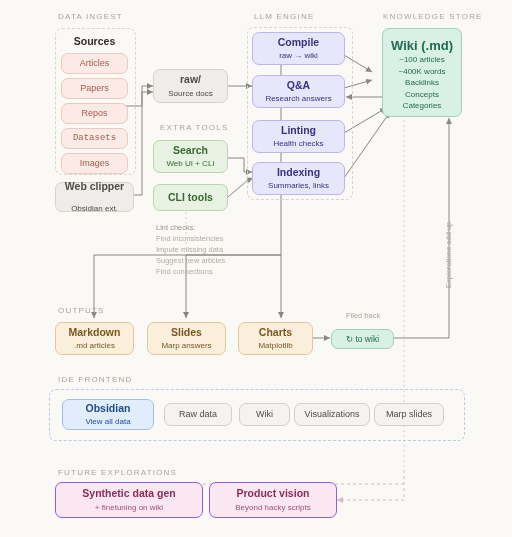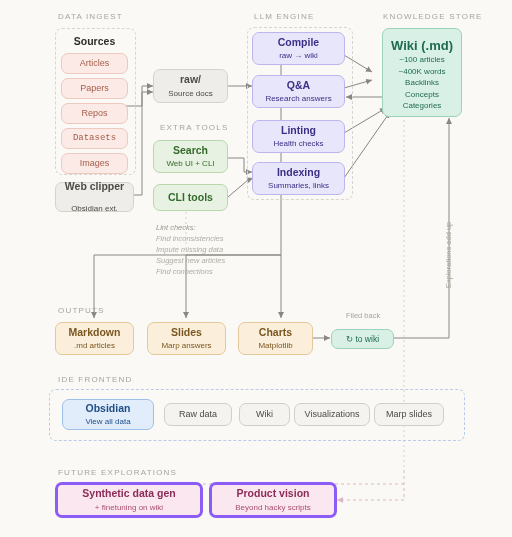--- a/index.html
+++ b/index.html
@@ -39,21 +39,21 @@
     justify-content:center;
     text-align:center;
     line-height:1.25;
   }
   .node .t1{ font-size:10.5px; font-weight:bold; }
   .node .t2{ font-size:8px; margin-top:2px; }
 
   
   .pink   { background:#fbeae6; border:1px solid #edc9bf; }
   .pink   .t1,.pink .t2 { color:#a65c4a; }
-  .pinkfut{ background:#fbe7ef; border:3px solid #8b5cf6; }
+  .pinkfut{ background:#fbe7ef; border:1px solid #8b5cf6; }
   .pinkfut .t1 { color:#8d2b58; }
   .pinkfut .t2 { color:#a8506f; }
   .grey   { background:#eeede9; border:1px solid #d6d3cb; }
   .grey   .t1,.grey .t2 { color:#4e4b45; }
   .green  { background:#e7f2e2; border:1px solid #b9d6ad; }
   .green  .t1,.green .t2 { color:#356b2c; }
   .purple { background:#e8e6fb; border:1px solid #bdb6ee; }
   .purple .t1,.purple .t2 { color:#3b2f86; }
   .teal   { background:#d9f0e6; border:1px solid #9bd2bb; }
   .teal   .t1,.teal .t2 { color:#1f6b51; }
@@ -68,21 +68,20 @@
     position:absolute;
     font-size:10.5px; font-weight:bold; color:#2e2c28;
     width:100%; text-align:center;
   }
   .notelist{
     position:absolute;
     font-size:7.5px;
     color:#b0aca4;
     line-height:11px;
     white-space:nowrap;
-    font-style:italic;
   }
   .notelist .hdr{ color:#9a968e; }
   .smalllbl{
     position:absolute;
     font-size:7.5px;
     color:#a8a49c;
     white-space:nowrap;
   }
   .vlabel{
     position:absolute;

